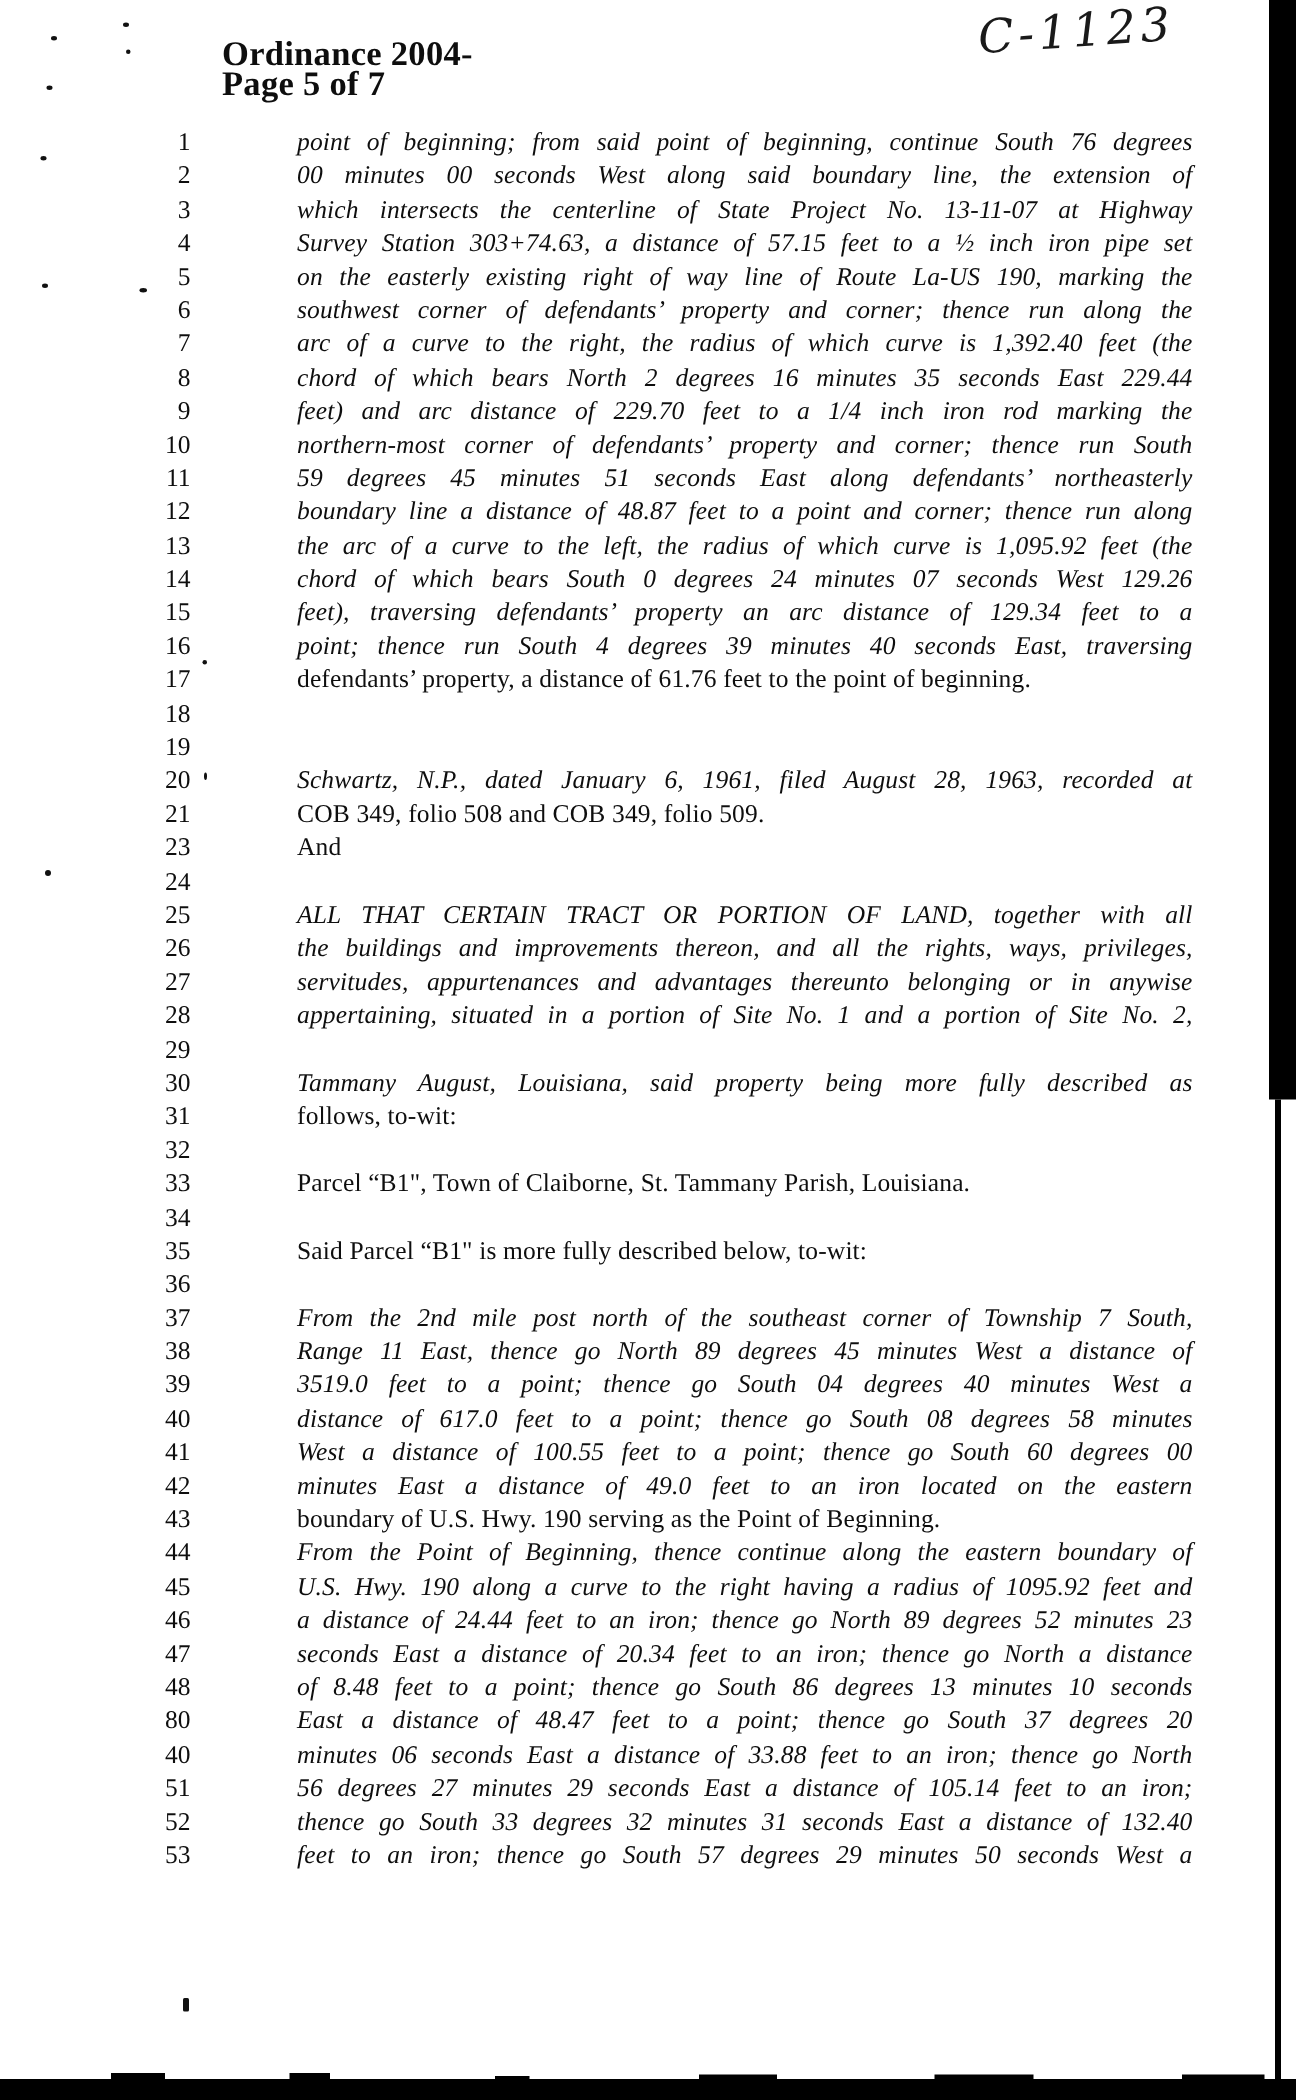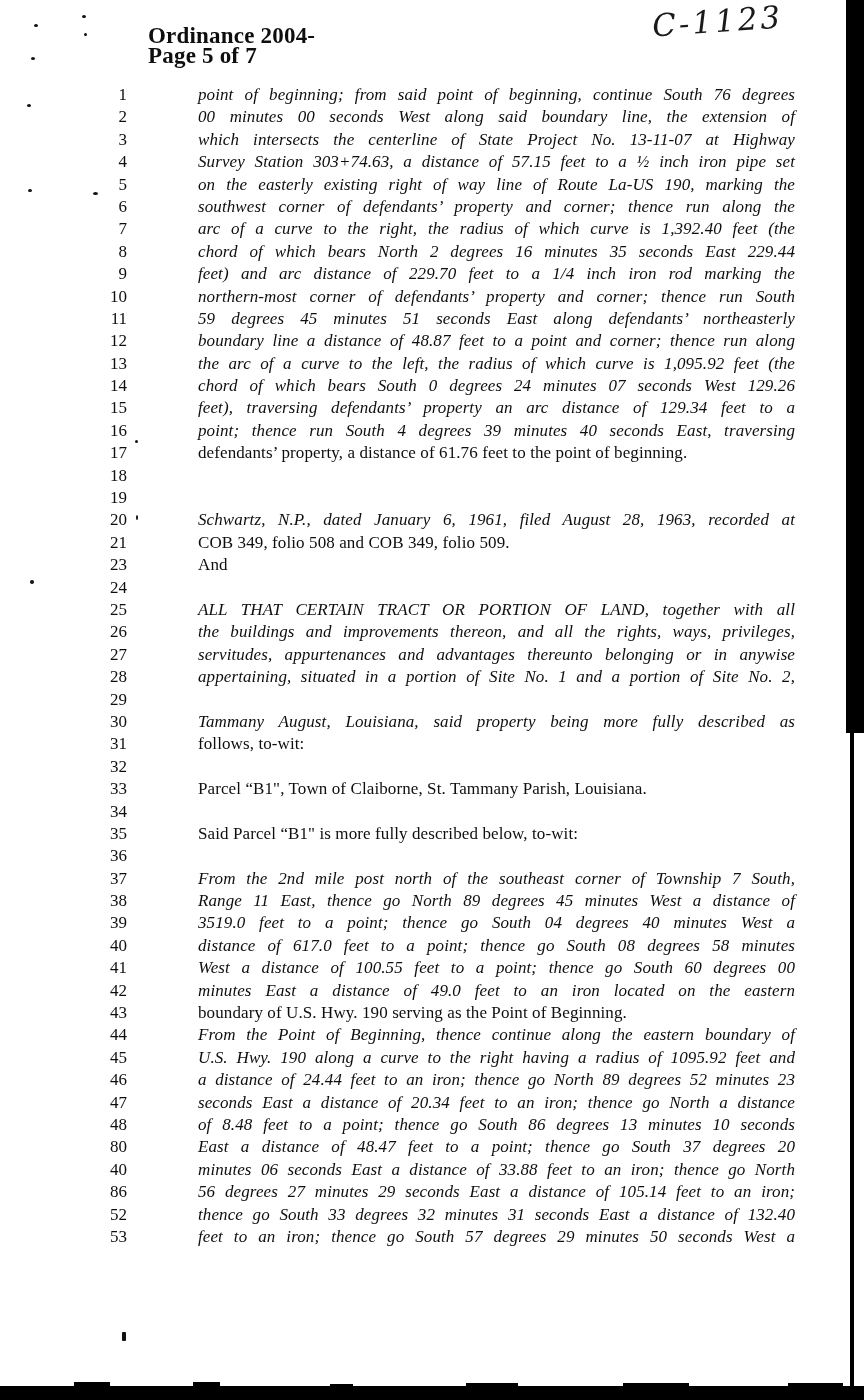--- a/index.html
+++ b/index.html
@@ -311,21 +311,21 @@
       </div>
       <div class="line-row just">
         <span class="line-num">80</span>
         <span class="line-text">East a distance of 48.47 feet to a point; thence go South 37 degrees 20</span>
       </div>
       <div class="line-row just">
         <span class="line-num">40</span>
         <span class="line-text">minutes 06 seconds East a distance of 33.88 feet to an iron; thence go North</span>
       </div>
       <div class="line-row just">
-        <span class="line-num">86</span>
+        <span class="line-num">51</span>
         <span class="line-text">56 degrees 27 minutes 29 seconds East a distance of 105.14 feet to an iron;</span>
       </div>
       <div class="line-row just">
         <span class="line-num">52</span>
         <span class="line-text">thence go South 33 degrees 32 minutes 31 seconds East a distance of 132.40</span>
       </div>
       <div class="line-row just">
         <span class="line-num">53</span>
         <span class="line-text">feet to an iron; thence go South 57 degrees 29 minutes 50 seconds West a</span>
       </div>

